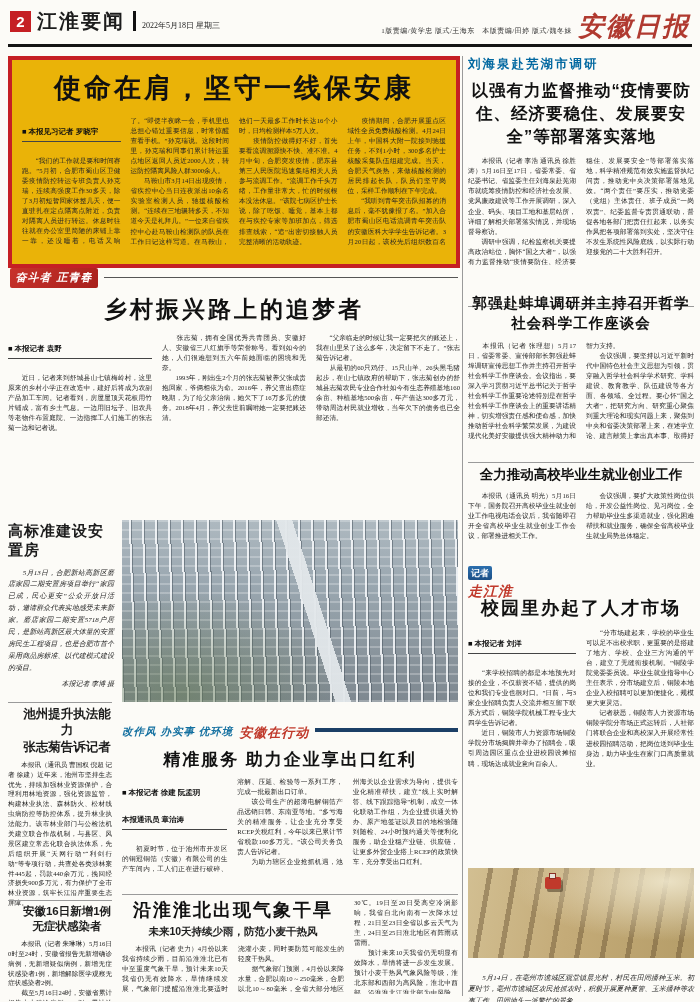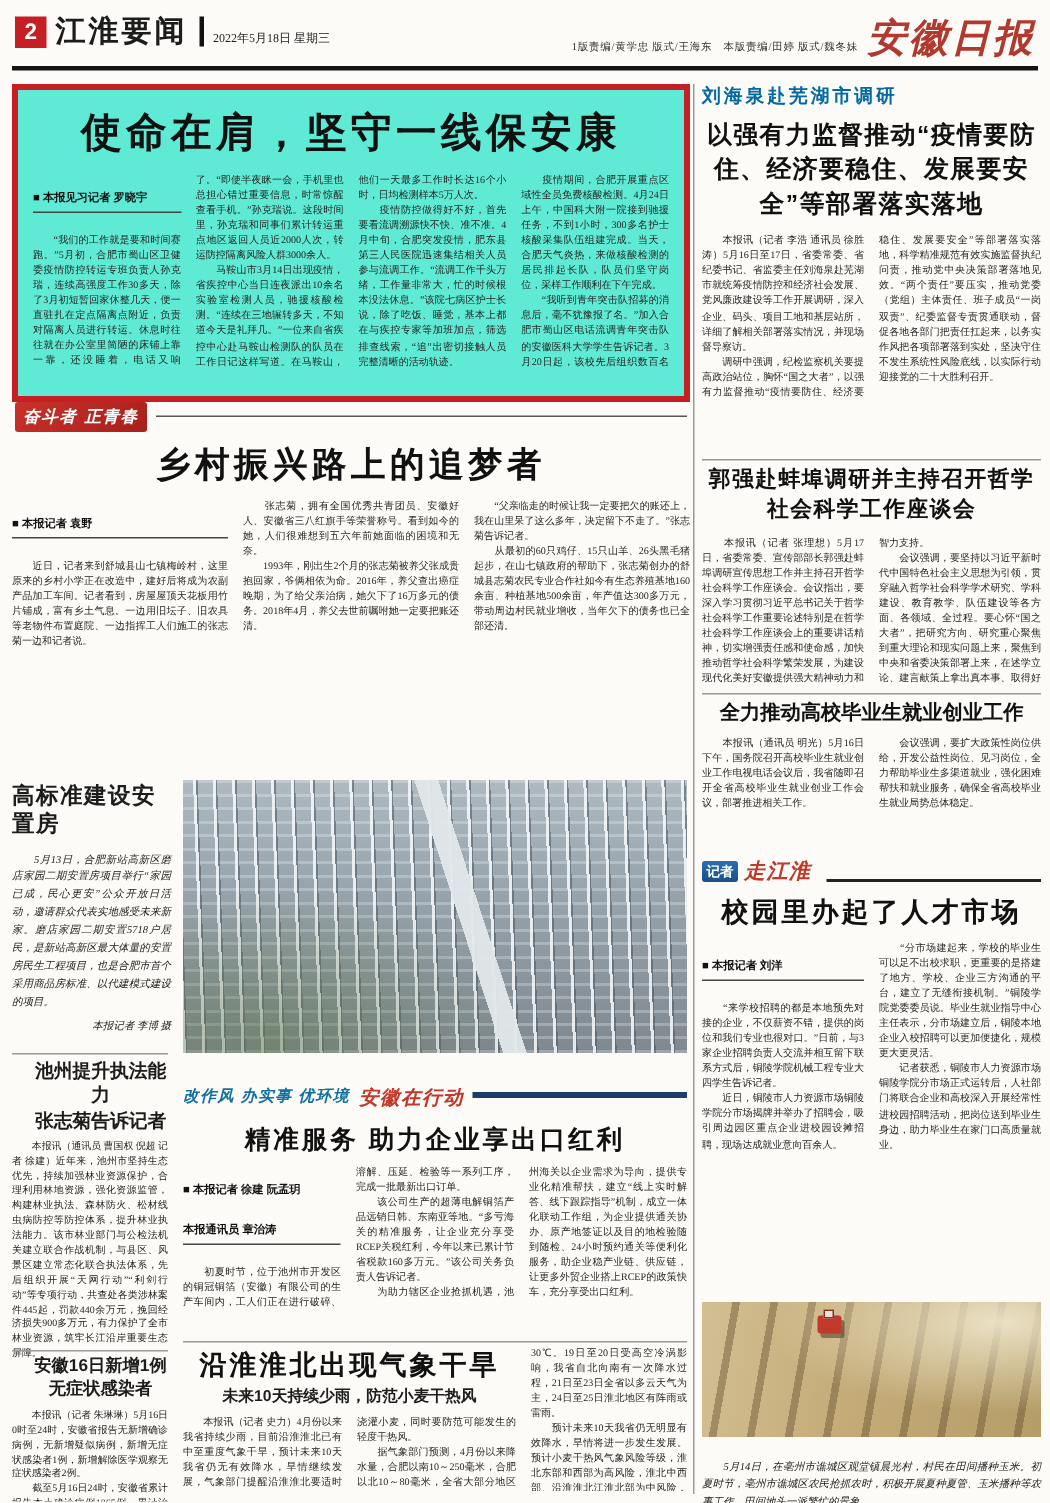--- a/index.html
+++ b/index.html
@@ -24,21 +24,21 @@
   .kicker { font-family:"Liberation Sans",sans-serif; font-weight:bold; color:#0369a1; }
   .byline { font:bold 7.5px/1.6 "Liberation Sans",sans-serif; color:#111; border-bottom:1px solid #444; padding-bottom:3px; margin-bottom:4px; }
   .bodytxt { font-size:6.7px; line-height:1.5; text-align:justify; color:#252525; white-space:pre-line; overflow:hidden; }
   .cols2 { column-count:2; column-gap:10px; }
   .cols3 { column-count:3; column-gap:10px; }
   .cols4 { column-count:4; column-gap:10px; }
   .hrule { position:absolute; border-top:1px solid #9a9a9a; }
   .vrule { position:absolute; border-left:1px solid #9a9a9a; }
 
   
-  .lead-box { left:8px; top:56px; width:452px; height:212px; border:4px solid #c51f24; background:#5eead4; padding:6px 10px 4px; }
+  .lead-box { left:8px; top:56px; width:452px; height:212px; border:4px solid #c51f24; background:#eab308; padding:6px 10px 4px; }
   .lead-box .headline { font-size:27px; letter-spacing:3px; margin:4px 0 10px; }
   .lead-box .bodytxt { height:140px; }
 
   
   .stamp { left:10px; top:268px; width:88px; height:20px; background:linear-gradient(135deg,#c8322b,#a8201c); color:#fff; font:bold italic 11px/20px "DejaVu Serif",serif; text-align:center; letter-spacing:1px; border-radius:2px; }
   .stamp-rule { left:104px; top:277px; width:354px; border-top:1px solid #555; position:absolute; }
 
   
   .dreamer { left:8px; top:294px; width:452px; height:220px; }
   .dreamer .headline { font-size:23px; letter-spacing:3px; margin-bottom:8px; }
@@ -89,29 +89,29 @@
   .drought-side { flex:1; }
   .drought-side .bodytxt { height:96px; }
 
   
   .right-rule { left:462px; top:56px; bottom:6px; }
   .liu { left:468px; top:56px; width:226px; height:246px; }
   .liu .kicker { font-size:12.5px; letter-spacing:2px; margin-bottom:6px; }
   .liu .headline { font-size:16.5px; line-height:1.4; letter-spacing:1px; margin-bottom:8px; }
   .liu .bodytxt { height:148px; }
 
-  .guoqiang { left:468px; top:310px; width:226px; height:150px; }
+  .guoqiang { left:468px; top:293px; width:226px; height:150px; }
   .guoqiang .headline { font-size:14.5px; line-height:1.4; letter-spacing:1px; margin-bottom:7px; }
   .guoqiang .bodytxt { height:106px; }
 
   .graduates { left:468px; top:466px; width:226px; height:94px; }
   .graduates .headline { font-size:13.5px; letter-spacing:0px; margin-bottom:7px; }
   .graduates .bodytxt { height:62px; }
 
-  .zou { left:468px; top:566px; width:226px; height:22px; display:flex; align-items:flex-end; gap:4px; }
+  .zou { left:468px; top:566px; width:226px; height:22px; display:flex; align-items:flex-start; gap:4px;flex-direction:column; }
   .zou-badge { background:linear-gradient(#2c6fae,#1b4f86); color:#fff; font:bold 9px/14px "Liberation Sans",sans-serif; padding:0 3px; border-radius:2px; }
   .zou-script { font:bold italic 14px/1 "DejaVu Serif",serif; color:#c0392b; letter-spacing:1px; }
   .zou-rule { flex:1; border-top:2px solid #222; margin-left:6px; }
 
   .talent { left:468px; top:596px; width:226px; height:268px; }
   .talent .headline { font-size:18px; letter-spacing:2px; margin-bottom:8px; }
   .talent .bodytxt { height:220px; }
 
   .photo-field { left:468px; top:868px; width:226px; height:90px; position:absolute; overflow:hidden;
     background:

